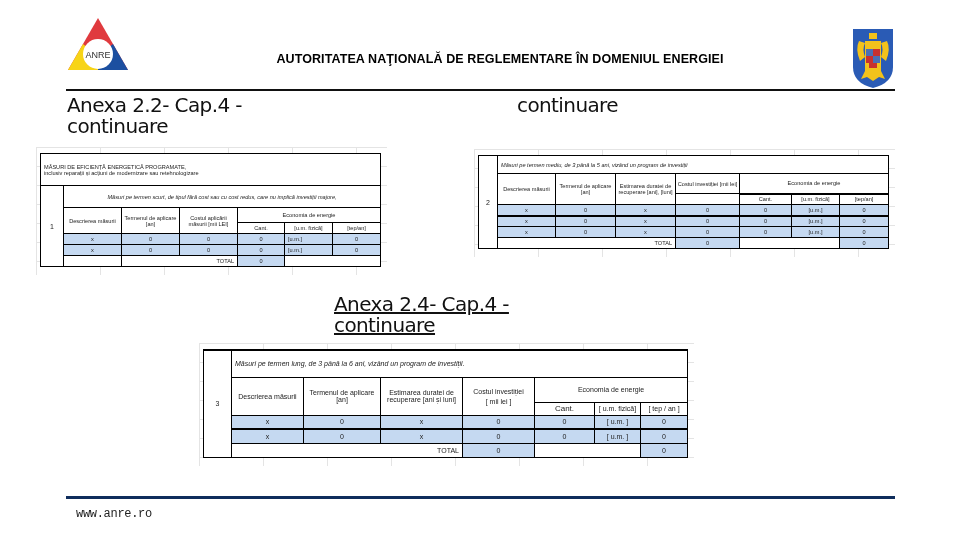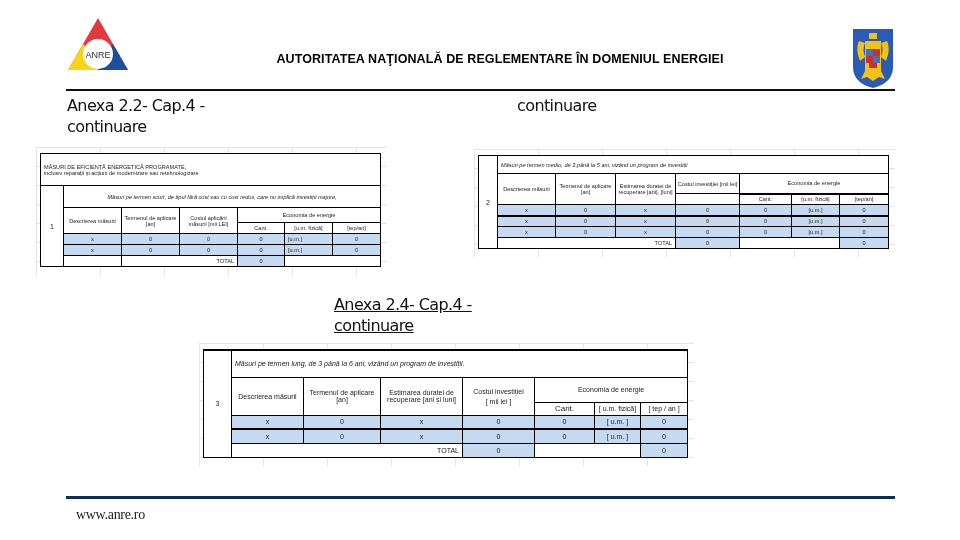--- a/index.html
+++ b/index.html
@@ -12,21 +12,21 @@
   
   .logo-anre { left:66px; top:16px; width:64px; height:56px; }
   .header-title {
     left:160px; top:52px; width:680px; text-align:center;
     font-family:"Liberation Sans", sans-serif; font-weight:bold; font-size:12.5px; letter-spacing:0.1px;
   }
   .coat { left:851px; top:27px; width:44px; height:62px; }
   .header-rule { left:66px; top:89px; width:829px; height:2px; background:#111; }
 
   .annex-title {
-    font-family:"DejaVu Sans", sans-serif; font-size:16px; line-height:21px; letter-spacing:-0.6px;
+    font-family:"DejaVu Sans", sans-serif; font-size:20px; line-height:21px; letter-spacing:-0.6px;
     color:#111;
   }
 
   
   .sheet { position:absolute; background:#0f172a; }
   .sheet .grid-bg {
     position:absolute; left:-4px; top:-6px; right:-6px; bottom:-8px;
     background-image:
       linear-gradient(to right, #e4e4e4 1px, transparent 1px),
       linear-gradient(to bottom, #e4e4e4 1px, transparent 1px);
@@ -52,21 +52,21 @@
   .t1 { left:40px; top:153px; }
   .t1 table.xl { font-size:5.6px; }
   .t2 { left:478px; top:155px; }
   .t2 table.xl { font-size:5.6px; }
   .t3 { left:203px; top:349px; }
   .t3 table.xl { font-size:7px; }
 
   
   .footer-rule { left:66px; top:496px; width:829px; height:3px; background:#0f2d5c; }
   .footer-url {
-    left:76px; top:507px; font-family:Liberation Serif, serif; font-size:14px; color:#222; letter-spacing:-0.3px;
+    left:76px; top:507px; font-family:Liberation Mono, monospace; font-size:12px; color:#222; letter-spacing:-0.3px;
   }
 </style>
 </head>
 <body>
 
 <div class="abs logo-anre">
   <svg width="64" height="56" viewBox="0 0 64 56">
     <polygon points="32,2 2,54 62,54" fill="#e03a3e"></polygon>
     <polygon points="2,54 17,28 32,40 32,54" fill="#f7d417"></polygon>
     <polygon points="62,54 47,28 32,40 32,54" fill="#1c4fa0"></polygon>

